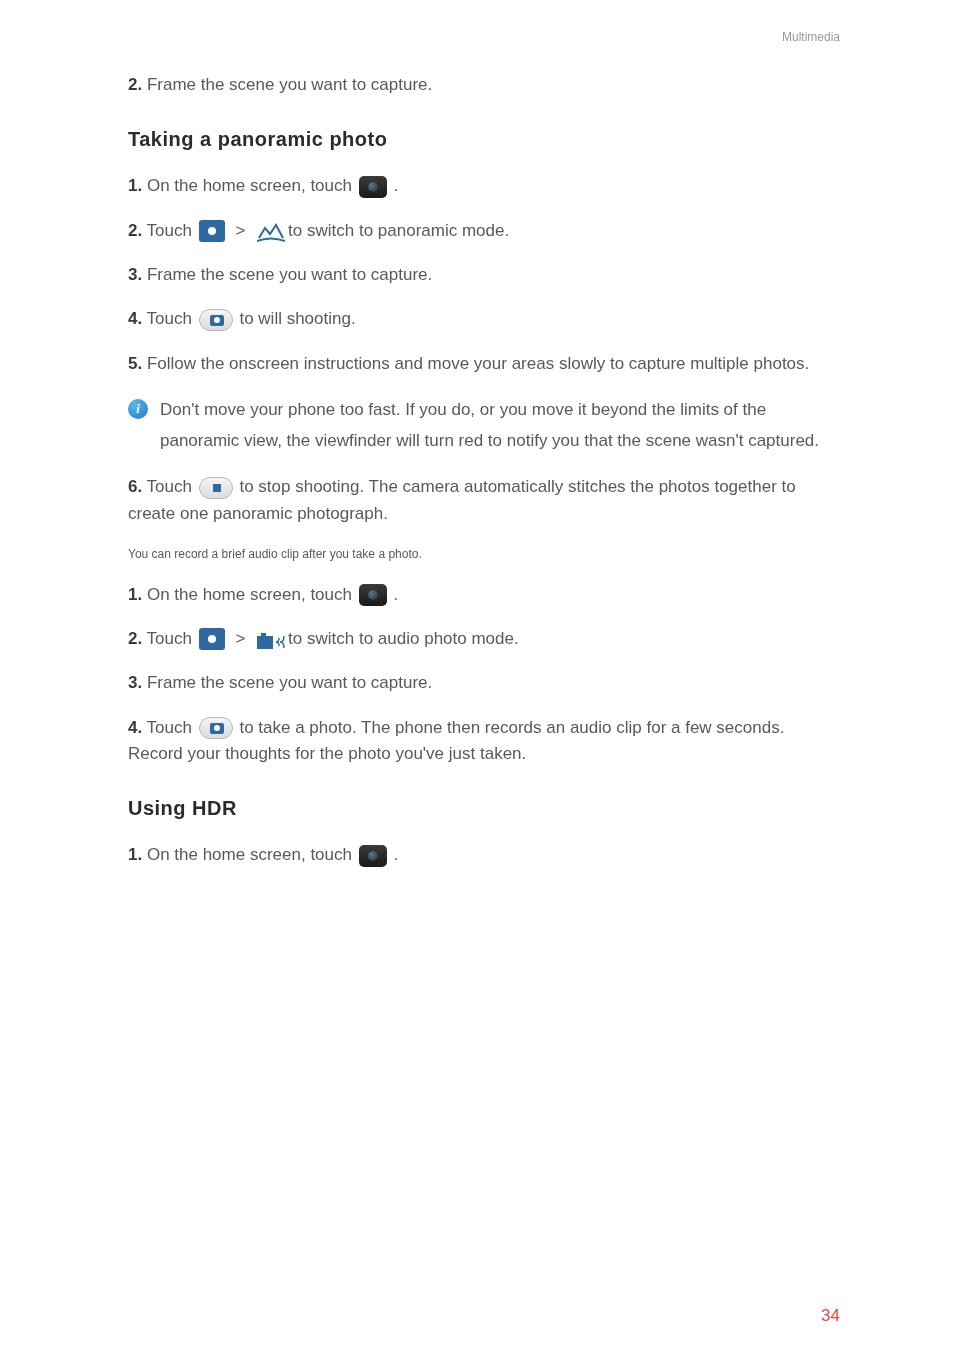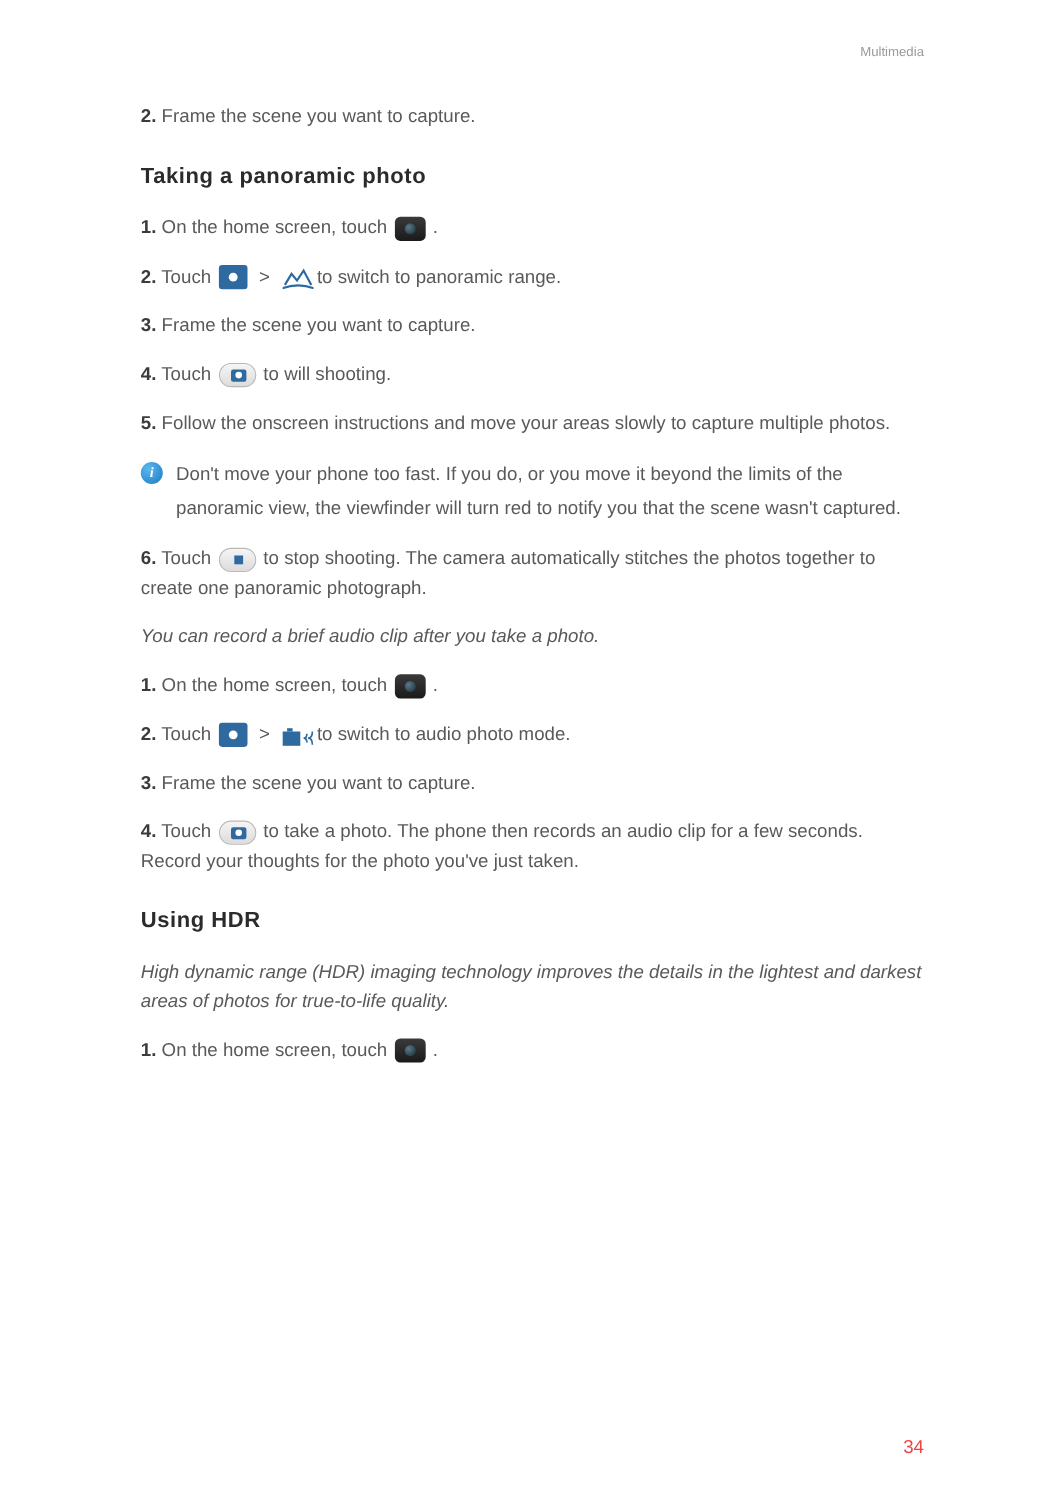--- a/index.html
+++ b/index.html
@@ -7,50 +7,49 @@
     width: 954px;
     height: 1354px;
     background: #ffffff;
     font-family: -apple-system, "Segoe UI", Helvetica, Arial, sans-serif;
     color: #595959;
     padding: 30px 114px 30px 128px;
     position: relative;
   }
   .header-tag {
     position: absolute;
-    top: 40px;
+    top: 30px;
     right: 114px;
     font-size: 12px;
     color: #9a9a9a;
   }
   .content {
-    margin-top: 63px;
+    margin-top: 42px;
   }
   .step {
     margin-bottom: 18px;
     line-height: 1.55;
     font-size: 17px;
   }
   .step .num {
     font-weight: 700;
     color: #3b3b3b;
   }
   h2 {
     font-size: 20px;
     font-weight: 700;
     color: #2b2b2b;
     margin-top: 30px;
     margin-bottom: 22px;
     letter-spacing: 0.5px;
   }
   .intro {
-    font-size: 17px;
+    font-size: 12px;
     line-height: 1.55;
     margin-bottom: 18px;
-    font-style: italic;
   }
   .icon {
     display: inline-block;
     vertical-align: middle;
     margin: 0 2px;
   }
   .cam-app {
     width: 28px; height: 22px;
     background: linear-gradient(#3a3a3a,#1a1a1a);
     border-radius: 5px;
@@ -170,21 +169,21 @@
     <span class="icon cam-app"></span><span> .</span>
   </div>
 
   <div class="step">
     <span class="num">2.</span><span> Touch </span>
     <span class="icon cam-blue"></span>
     <span class="gt">&gt;</span>
     <svg class="icon pano-svg" width="30" height="22" viewBox="0 0 30 22">
         <path d="M1 18 Q15 13 29 18 L29 20 Q15 15 1 20 Z" fill="#2e6aa0"></path>
         <path d="M3 16 L9 6 L14 12 L20 3 L27 16" fill="none" stroke="#2e6aa0" stroke-width="2"></path>
-      </svg><span>to switch to panoramic range.</span>
+      </svg><span>to switch to panoramic mode.</span>
   </div>
 
   <div class="step">
     <span class="num">3.</span><span> Frame the scene you want to capture.</span>
   </div>
 
   <div class="step">
     <span class="num">4.</span><span> Touch </span>
     <span class="icon shutter-cam"></span><span> to will shooting.</span>
   </div>
@@ -226,21 +225,20 @@
     <span class="num">3.</span><span> Frame the scene you want to capture.</span>
   </div>
 
   <div class="step">
     <span class="num">4.</span><span> Touch </span>
     <span class="icon shutter-cam"></span><span> to take a photo. The phone then records an audio clip for a few seconds. Record your thoughts for the photo you've just taken.</span>
   </div>
 
   <h2>Using HDR</h2>
 
-  <div class="intro">High dynamic range (HDR) imaging technology improves the details in the lightest and darkest areas of photos for true-to-life quality.</div>
 
   <div class="step">
     <span class="num">1.</span><span> On the home screen, touch </span>
     <span class="icon cam-app"></span><span> .</span>
   </div>
 
 </div>
 
 <div class="page-num">34</div>
 

